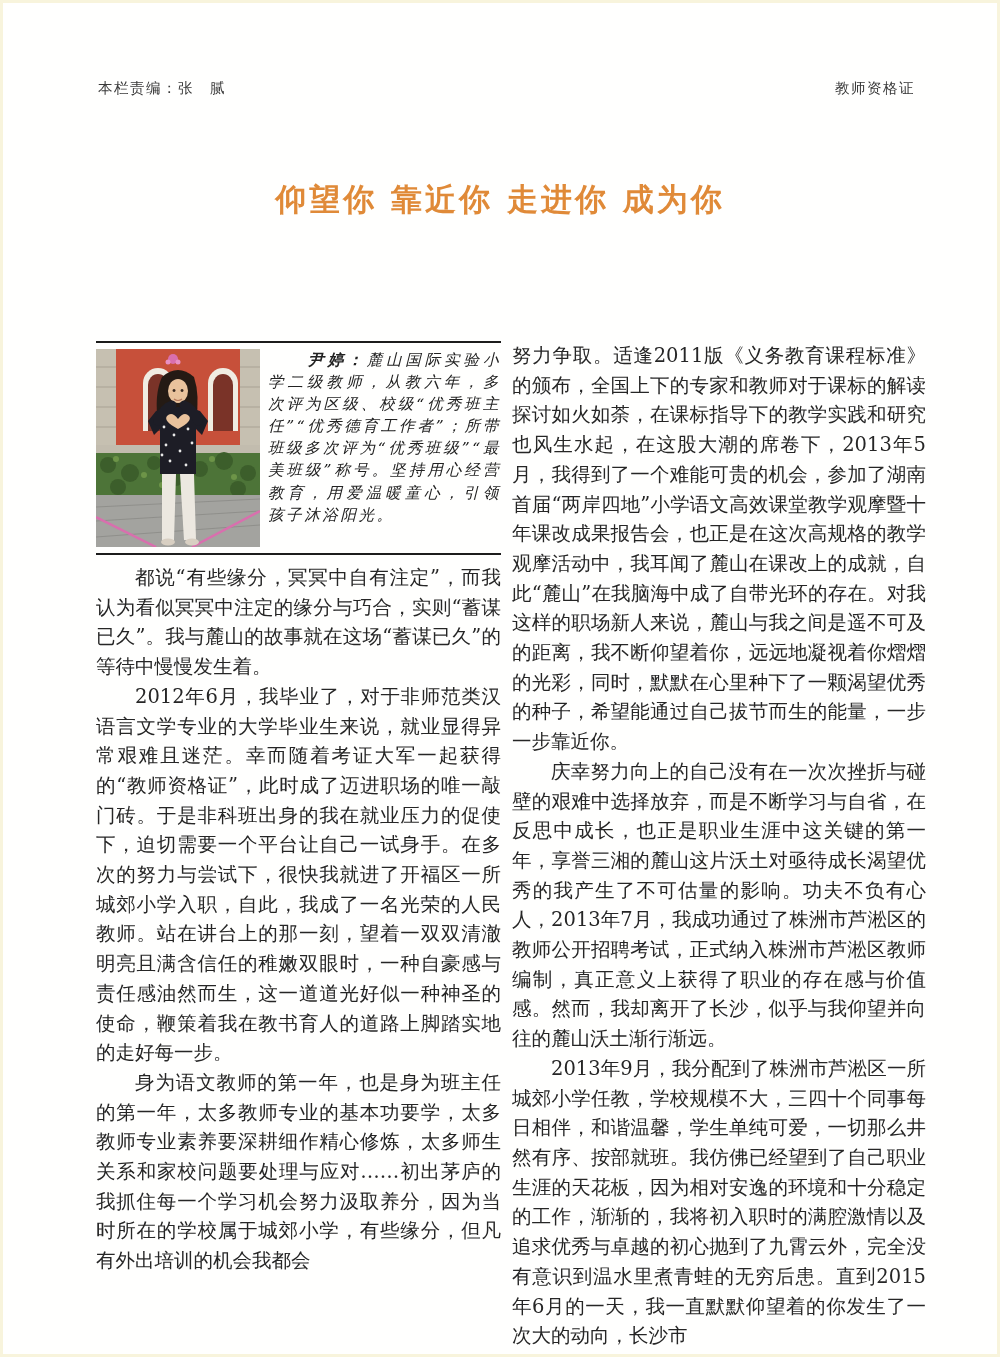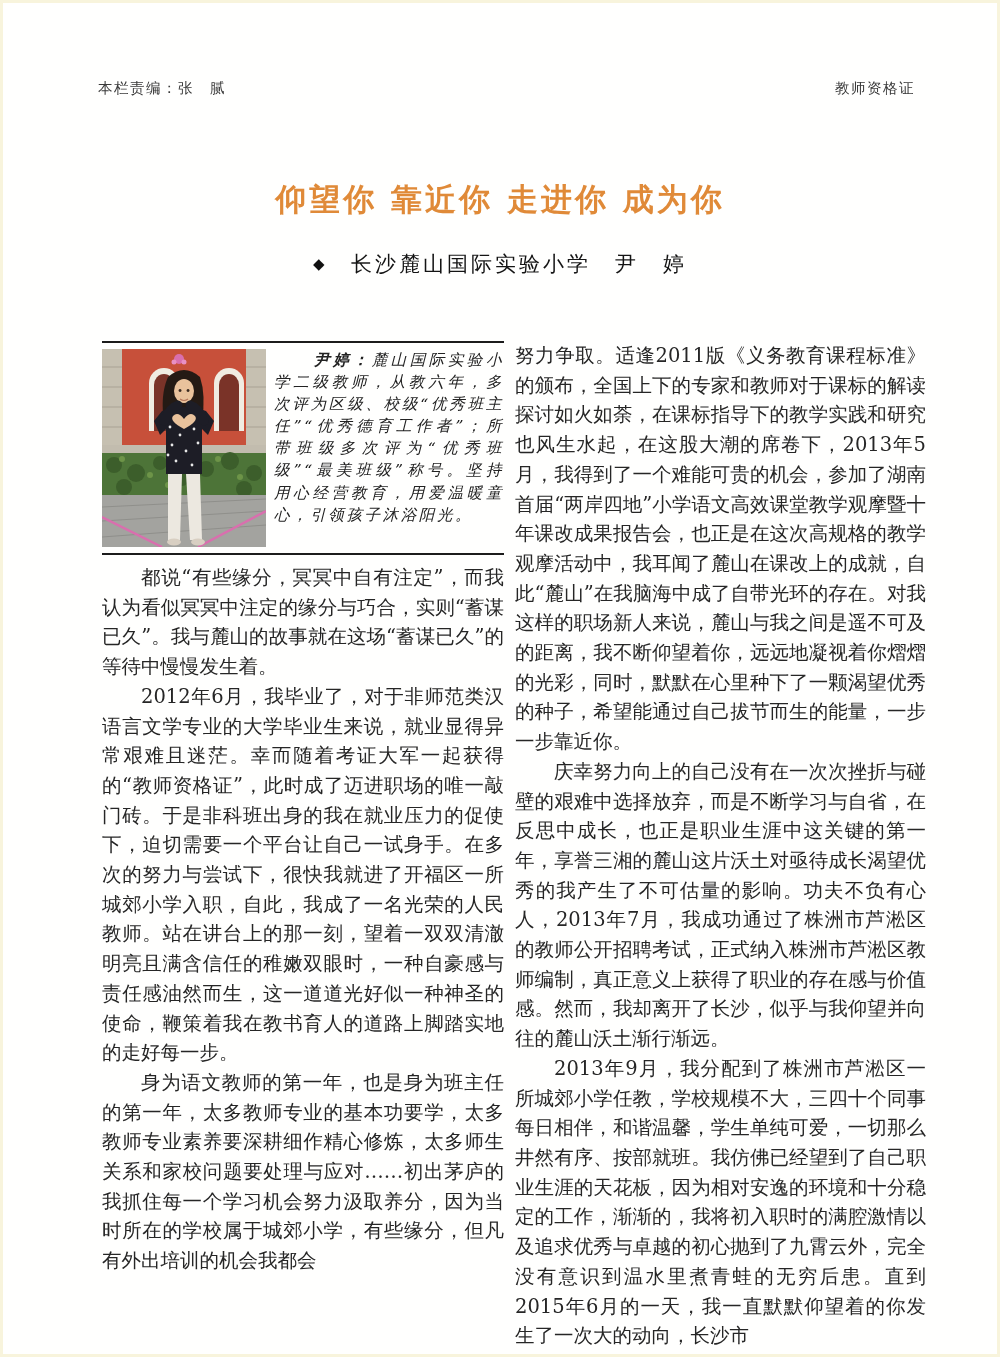--- a/index.html
+++ b/index.html
@@ -26,21 +26,21 @@
   .byline{
     position:absolute; top:247px; left:0; width:100%;
     text-align:center; font-size:21px; color:#141414; letter-spacing:3px;
   }
   .byline .bullet{font-size:15px; vertical-align:2px; margin-right:14px; color:#111;}
   
   .cols{
     position:absolute; left:93px; top:338px; width:830px;
     display:flex; gap:11px;
   }
-  .col-left{width:405px;margin-left:6px;}
+  .col-left{width:405px;}
   .col-right{width:414px;}
   
   .bio-box{
     border-top:2.5px solid #1c1c1c; border-bottom:2.5px solid #1c1c1c;
     padding:6px 0 6px; display:flex; gap:8px; align-items:flex-start;
   }
   .photo{width:164px; height:198px; flex:0 0 auto; display:block;}
   .bio-text{
     flex:1; font-size:15.5px; line-height:22.1px; letter-spacing:2.6px;
     font-style:italic; color:#222; text-align:justify; text-indent:2.6em;
@@ -65,24 +65,20 @@
 <body>
 
 <div class="page">
 
   <div class="hdr">
     <span>本栏责编：张　腻</span>
     <span>教师资格证</span>
   </div>
 
   <div class="title">仰望你 靠近你 走进你 成为你</div>
-  <div class="byline">
-    <span class="bullet">◆</span>
-    <span>长沙麓山国际实验小学　尹　婷</span>
-  </div>
 
   <div class="cols">
 
     <div class="col-left">
 
       <div class="bio-box">
 
         <svg class="photo" viewBox="0 0 164 198" aria-hidden="true">
           <rect x="0" y="0" width="164" height="198" fill="#aeaea8"></rect>
 

